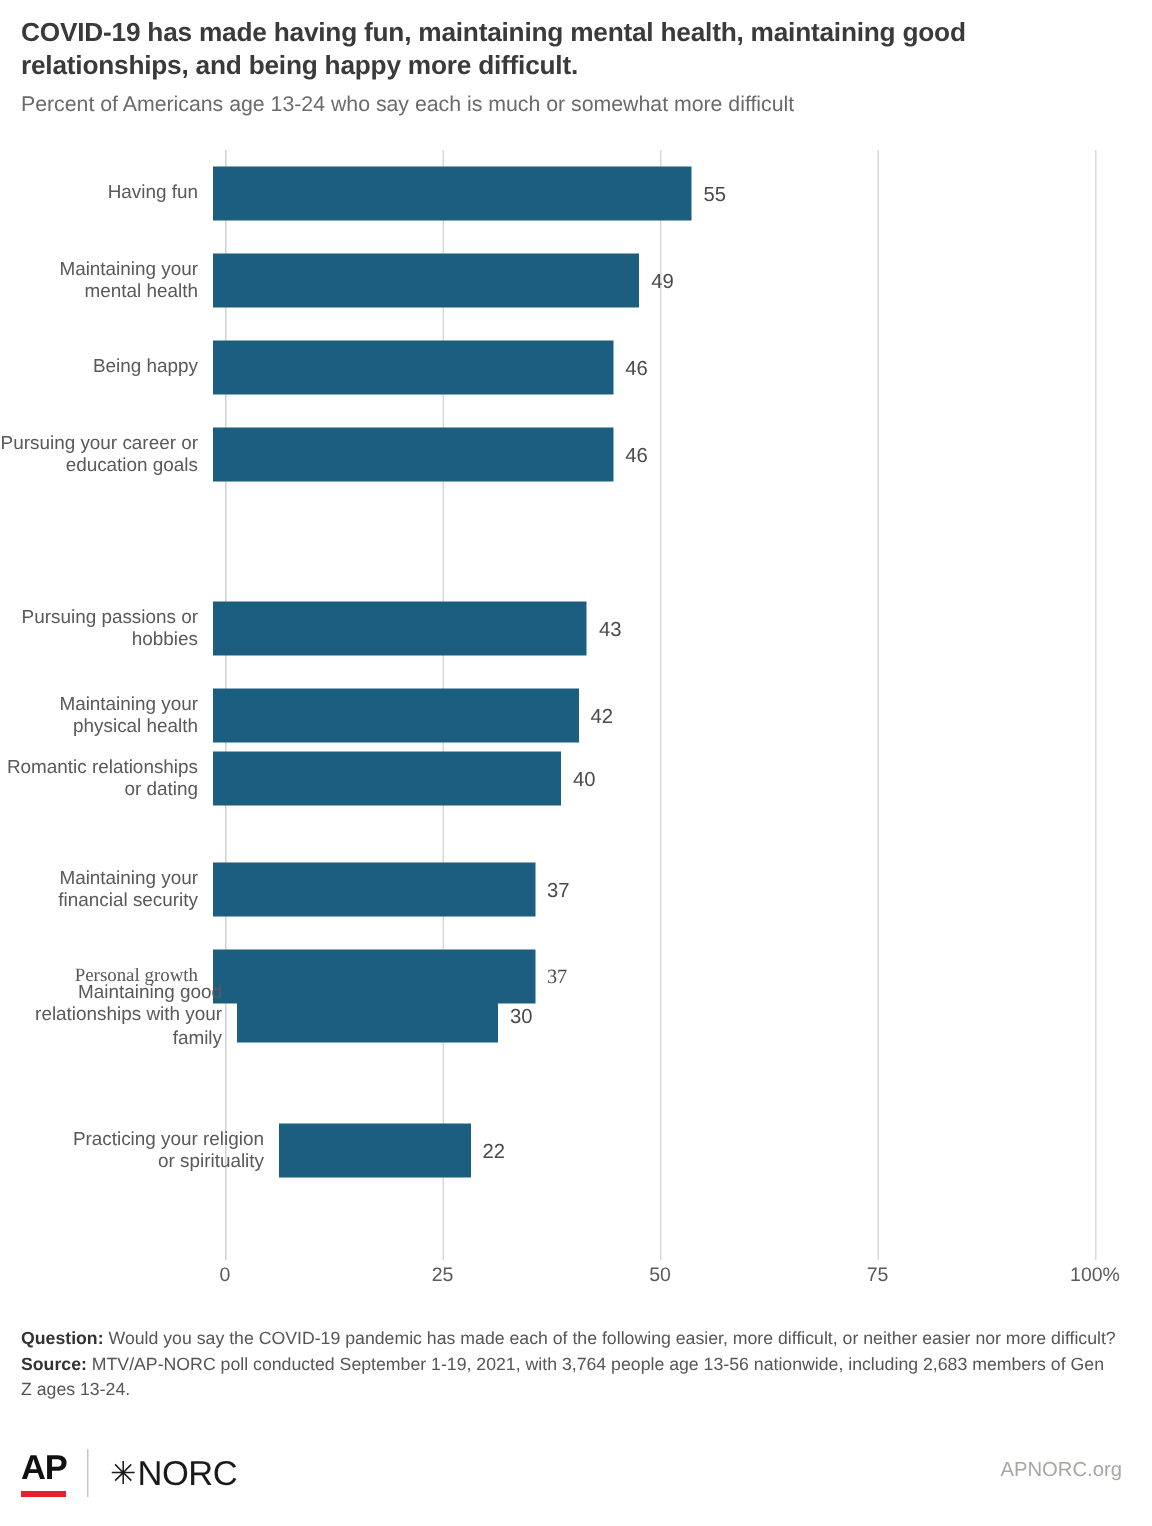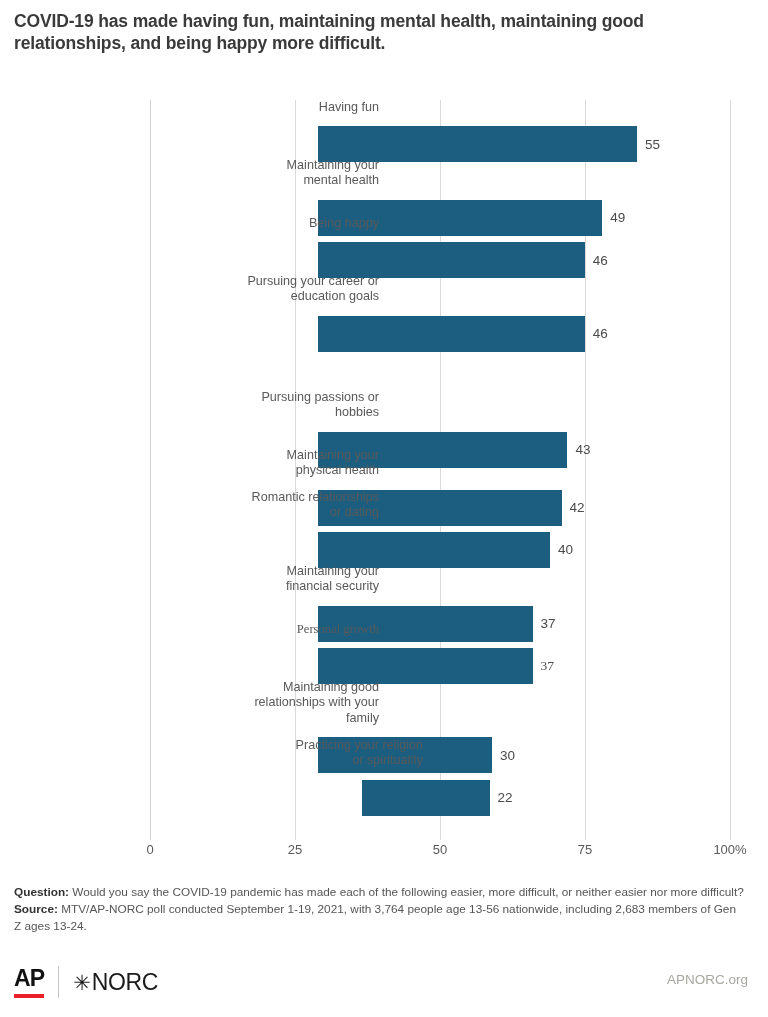--- a/index.html
+++ b/index.html
@@ -73,21 +73,20 @@
     width: 768px;
     height: 740px;
   }
   .row {
     position: absolute;
     left: 0;
     width: 636px;
     height: 58px;
     display: flex;
     align-items: center;
-    flex-direction: column;
   }
   .cat-label {
     width: 142px;
     text-align: right;
     padding-right: 10px;
     font-size: 12.6px;
     color: #595959;
     line-height: 1.22;
     box-sizing: border-box;
   }
@@ -212,20 +211,21 @@
     top: 14px;
     font-size: 13.5px;
     color: #a8a8a0;
   }
 </style>
 </head>
 <body>
 
 <div class="header">
   <h1 class="chart-title">COVID-19 has made having fun, maintaining mental health, maintaining good relationships, and being happy more difficult.</h1>
+  <p class="chart-subtitle">Percent of Americans age 13-24 who say each is much or somewhat more difficult</p>
 </div>
 
 <div class="plot-wrap">
   <div class="axis-line-left"></div>
   <div class="plot-area" id="gridlines-host">
       <div class="gridline" style="left: 145px;"></div>
       <div class="gridline" style="left: 290px;"></div>
       <div class="gridline" style="left: 435px;"></div>
       <div class="gridline" style="left: 580px;"></div>
     </div>
@@ -286,21 +286,21 @@
           <div class="bar-value" style="left: 222.6px;">37</div>
         </div>
       </div>
       <div class="row" style="top: 522px; font-family: Liberation Serif, serif;">
         <div class="cat-label">Personal growth</div>
         <div class="bar-zone">
           <div class="bar" style="width: 214.6px; background: rgb(27, 94, 128);"></div>
           <div class="bar-value" style="left: 222.6px;">37</div>
         </div>
       </div>
-      <div class="row" style="top: 580px;">
+      <div class="row" style="top: 548px; margin-left: 16px;">
         <div class="cat-label">Maintaining good relationships with your family</div>
         <div class="bar-zone">
           <div class="bar" style="width: 174px; background: rgb(27, 94, 128);"></div>
           <div class="bar-value" style="left: 182px;">30</div>
         </div>
       </div>
       <div class="row" style="top: 638px; padding-left: 44px;">
         <div class="cat-label">Practicing your religion or spirituality</div>
         <div class="bar-zone">
           <div class="bar" style="width: 127.6px; background: rgb(27, 94, 128);"></div>

